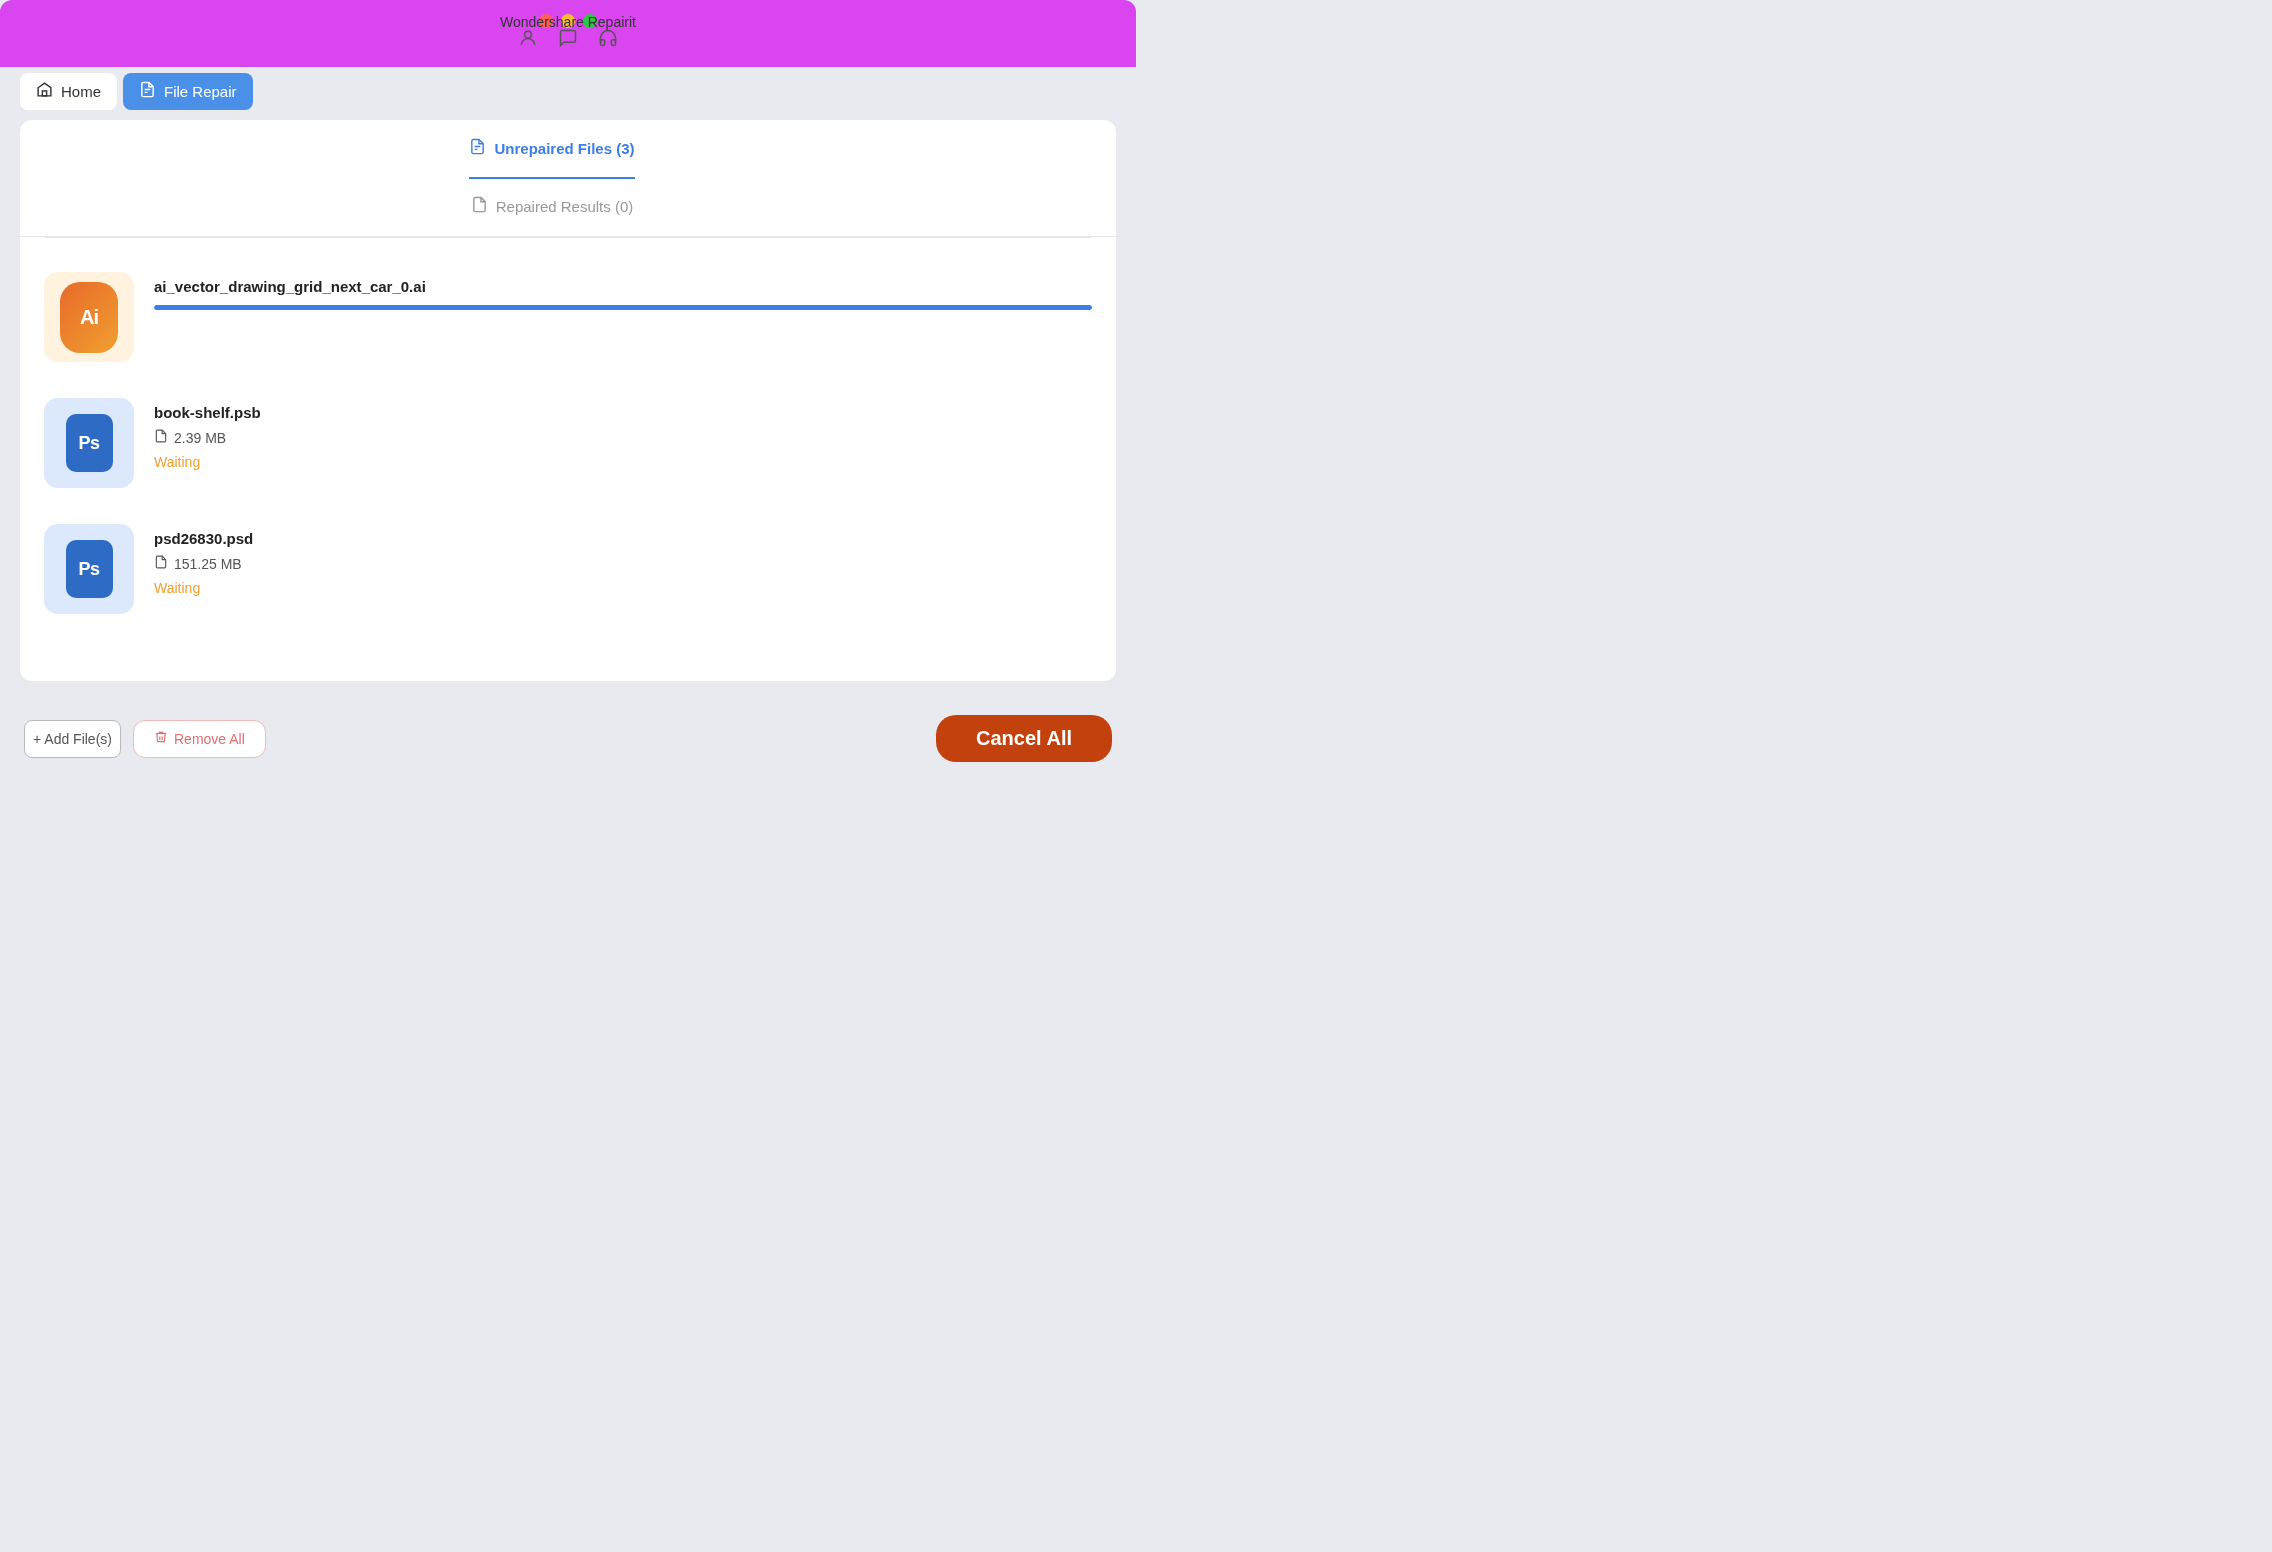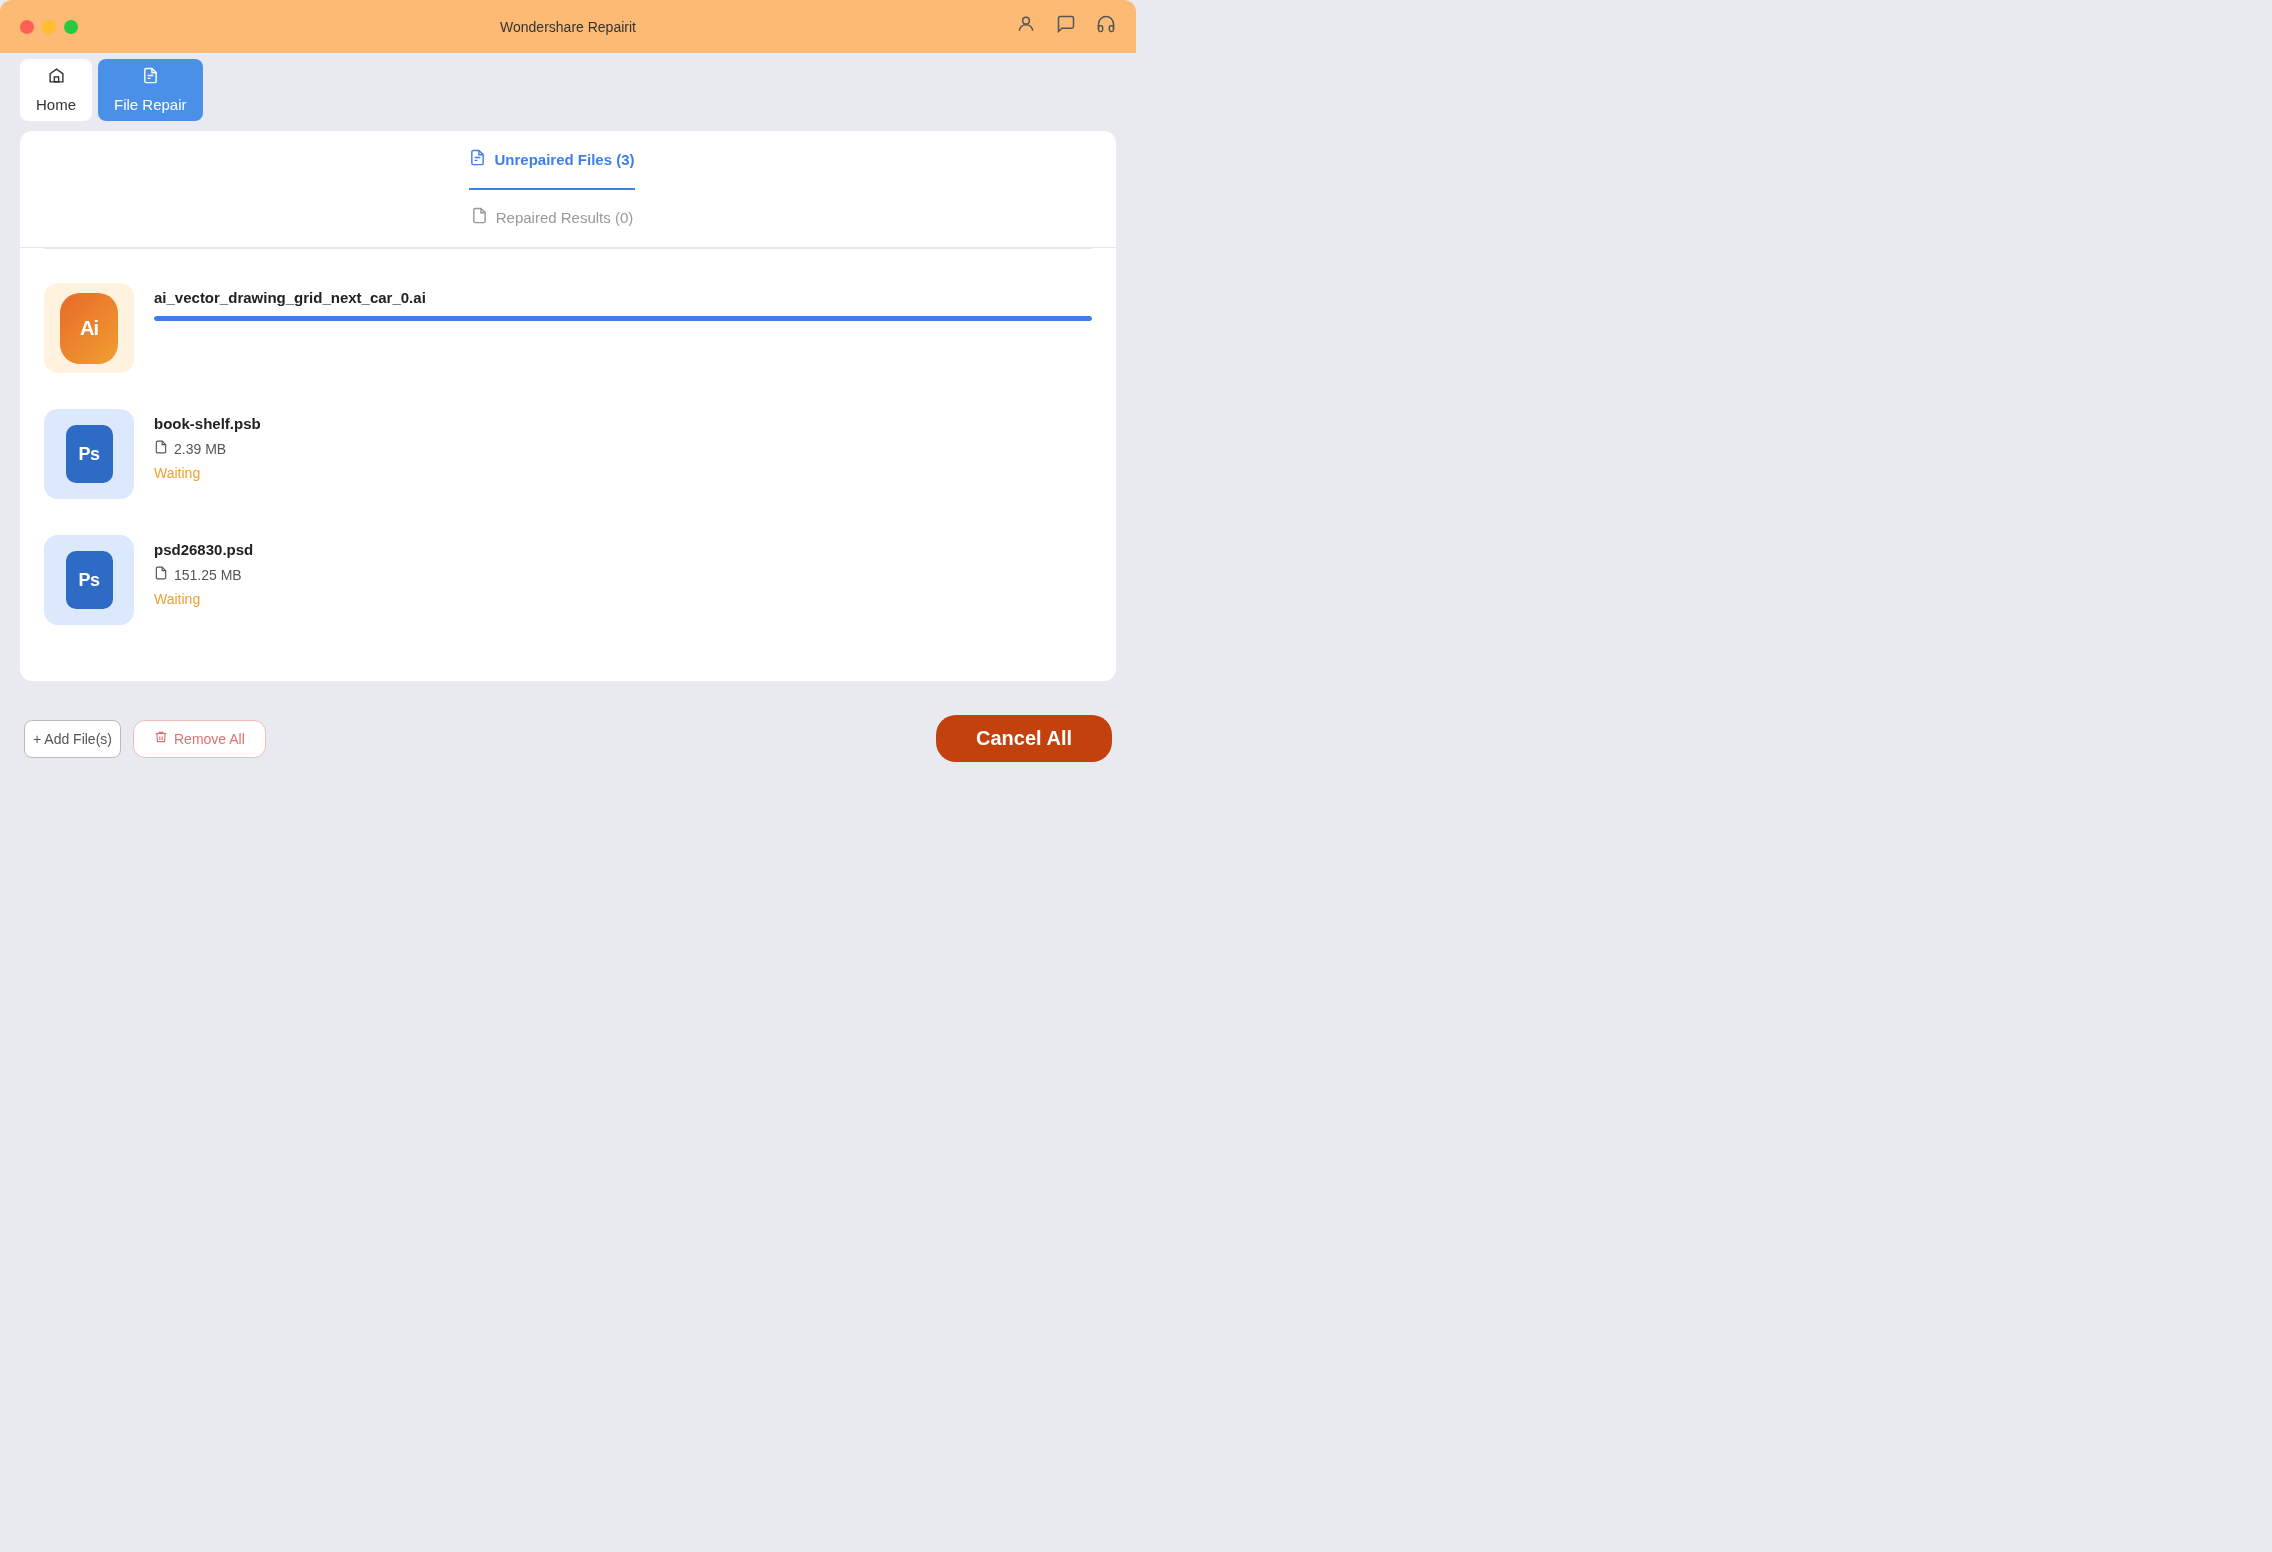--- a/index.html
+++ b/index.html
@@ -14,22 +14,23 @@
       overflow: hidden;
       border-radius: 12px;
     }
 
     
     .title-bar {
       display: flex;
       align-items: center;
       justify-content: space-between;
       padding: 14px 20px;
-      background: #fdba74;
+      background: #d946ef;
       flex-shrink: 0;
+      flex-direction: column;
     }
 
     .traffic-lights {
       display: flex;
       gap: 8px;
       align-items: center;
     }
 
     .traffic-light {
       width: 14px;
@@ -77,21 +78,20 @@
       display: flex;
       align-items: center;
       gap: 8px;
       padding: 8px 16px;
       border-radius: 8px;
       cursor: pointer;
       font-size: 15px;
       font-weight: 500;
       border: none;
       background: transparent;
-      flex-direction: column;
     }
 
     .nav-btn.home {
       background: white;
       color: #333;
     }
 
     .nav-btn.file-repair {
       background: #4a90e8;
       color: white;

